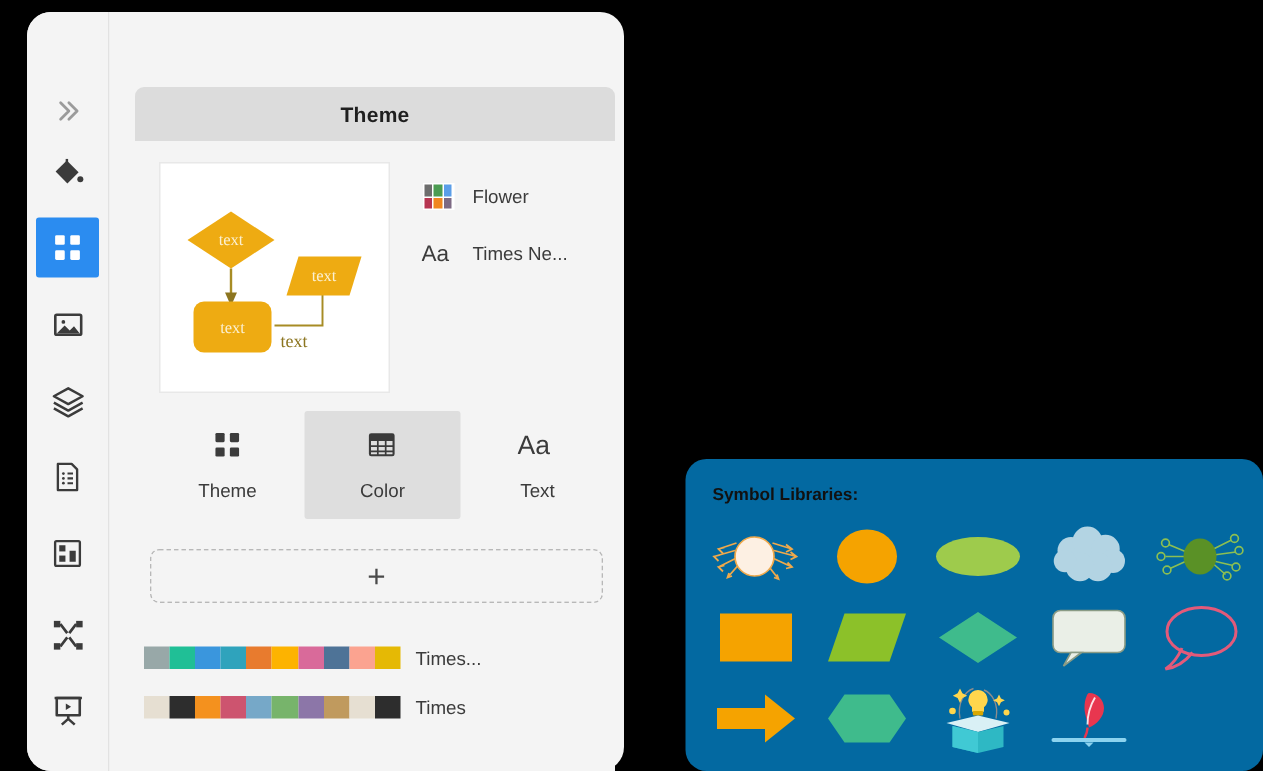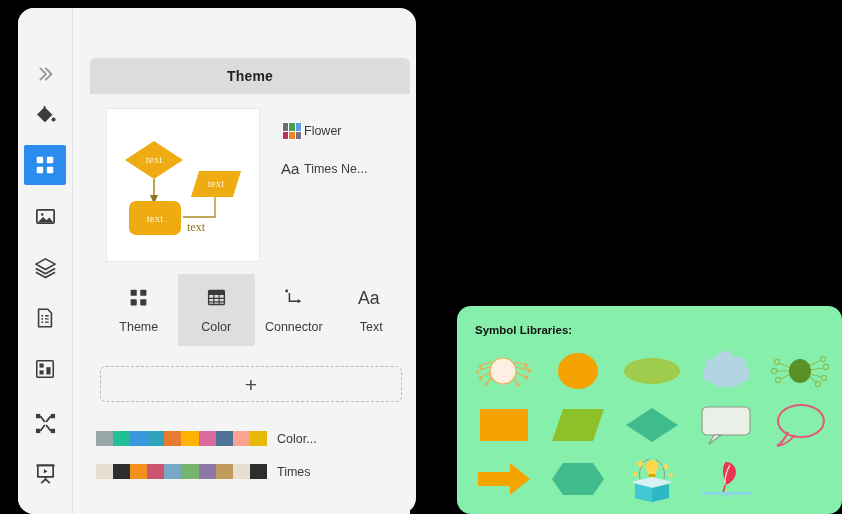--- a/index.html
+++ b/index.html
@@ -102,20 +102,21 @@
   #theme-options {
     position: absolute;
     left: 190px;
     top: 18px;
     width: 130px;
   }
   .theme-option {
     display: flex;
     align-items: center;
     height: 38px;
+    gap: 11px;
   }
   .theme-option .opt-ico {
     width: 24px;
     height: 24px;
     display: flex;
     align-items: center;
     justify-content: center;
     flex: 0 0 24px;
   }
   .theme-option .opt-label {
@@ -211,21 +212,21 @@
     white-space: nowrap;
   }
 
   
   #symbol-panel {
     position: absolute;
     left: 457px;
     top: 306px;
     width: 385px;
     height: 208px;
-    background: #86efac;
+    background: #0369a1;
     border-radius: 14px;
     text-align: center;
   }
   #symbol-title {
     position: absolute;
     left: 18px;
     top: 18px;
     font-size: 11.5px;
     font-weight: bold;
     color: #111111;
@@ -428,30 +429,20 @@
             <span>
               <svg width="21" height="21" viewBox="0 0 24 24" fill="none" stroke="#3b3b3b" stroke-width="1.6">
                 <rect x="3" y="4" width="18" height="16" rx="1"></rect>
                 <path d="M3 8.5 h18 M3 13 h18 M3 17 h18 M9 8.5 v11.5 M15 8.5 v11.5" stroke-width="1.3"></path>
                 <rect x="3" y="4" width="18" height="4.5" fill="#3b3b3b" stroke="none"></rect>
               </svg>
             </span>
             <span class="tab-label">Color</span>
           </div>
 
-          <div class="tab-item">
-            <span>
-              <svg width="22" height="21" viewBox="0 0 24 22" fill="none" stroke="#3b3b3b" stroke-width="1.7">
-                <circle cx="4" cy="4" r="1.6" fill="#3b3b3b" stroke="none"></circle>
-                <path d="M7 6 L7 15 L17 15"></path>
-                <path d="M16 12.6 L20 15 L16 17.4 Z" fill="#3b3b3b" stroke="none"></path>
-              </svg>
-            </span>
-            <span class="tab-label">Connector</span>
-          </div>
 
           <div class="tab-item">
             <span>
               <svg width="26" height="21" viewBox="0 0 28 22">
                 <text x="0" y="18" font-family="'Liberation Sans',sans-serif" font-size="19" fill="#3b3b3b">Aa</text>
               </svg>
             </span>
             <span class="tab-label">Text</span>
           </div>
 
@@ -469,21 +460,21 @@
                 <i style="background:#20bf96"></i>
                 <i style="background:#3a96dd"></i>
               <i style="background:#2fa3bc"></i>
                 <i style="background:#e87b2e"></i>
                 <i style="background:#fdb300"></i>
               <i style="background:#d96a9a"></i>
                 <i style="background:#4e7397"></i>
                 <i style="background:#fba390"></i>
               <i style="background:#e5b905"></i>
             </span>
-            <span class="palette-name">Color...</span>
+            <span class="palette-name">Times...</span>
           </div>
 
 
           <div class="palette-row">
             <span class="swatches">
               <i style="background:#e6dfd2"></i>
                 <i style="background:#2d2d2d"></i>
                 <i style="background:#f4911e"></i>
               <i style="background:#cd546f"></i>
                 <i style="background:#76a8c8"></i>

